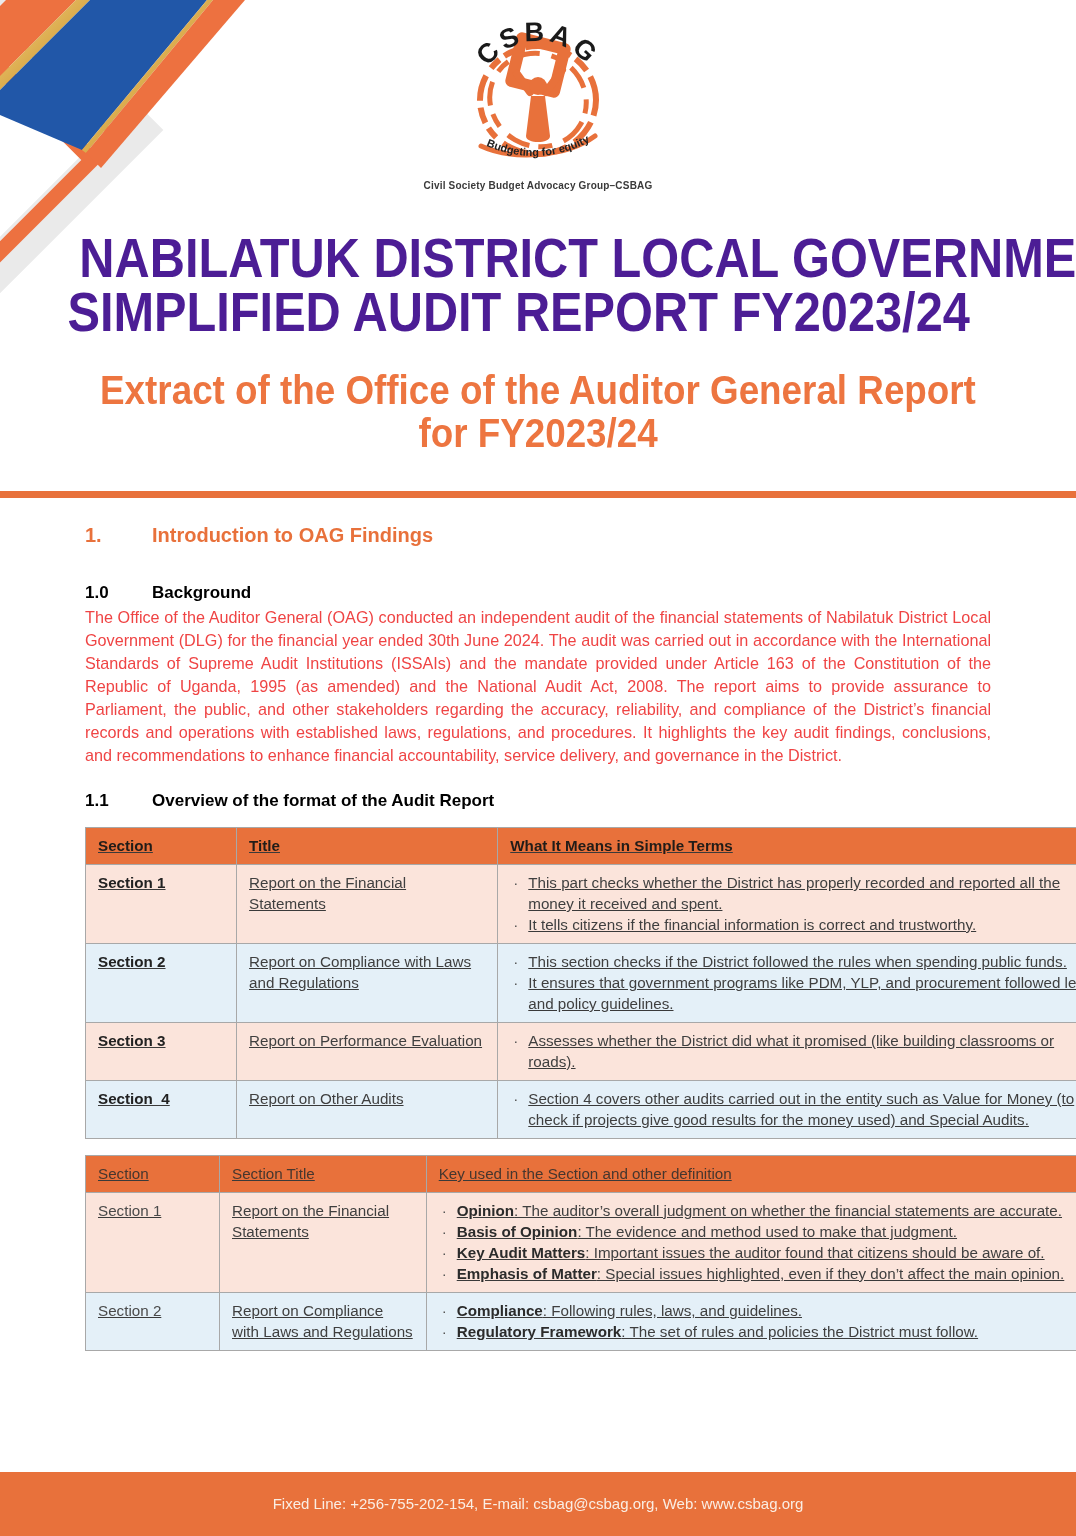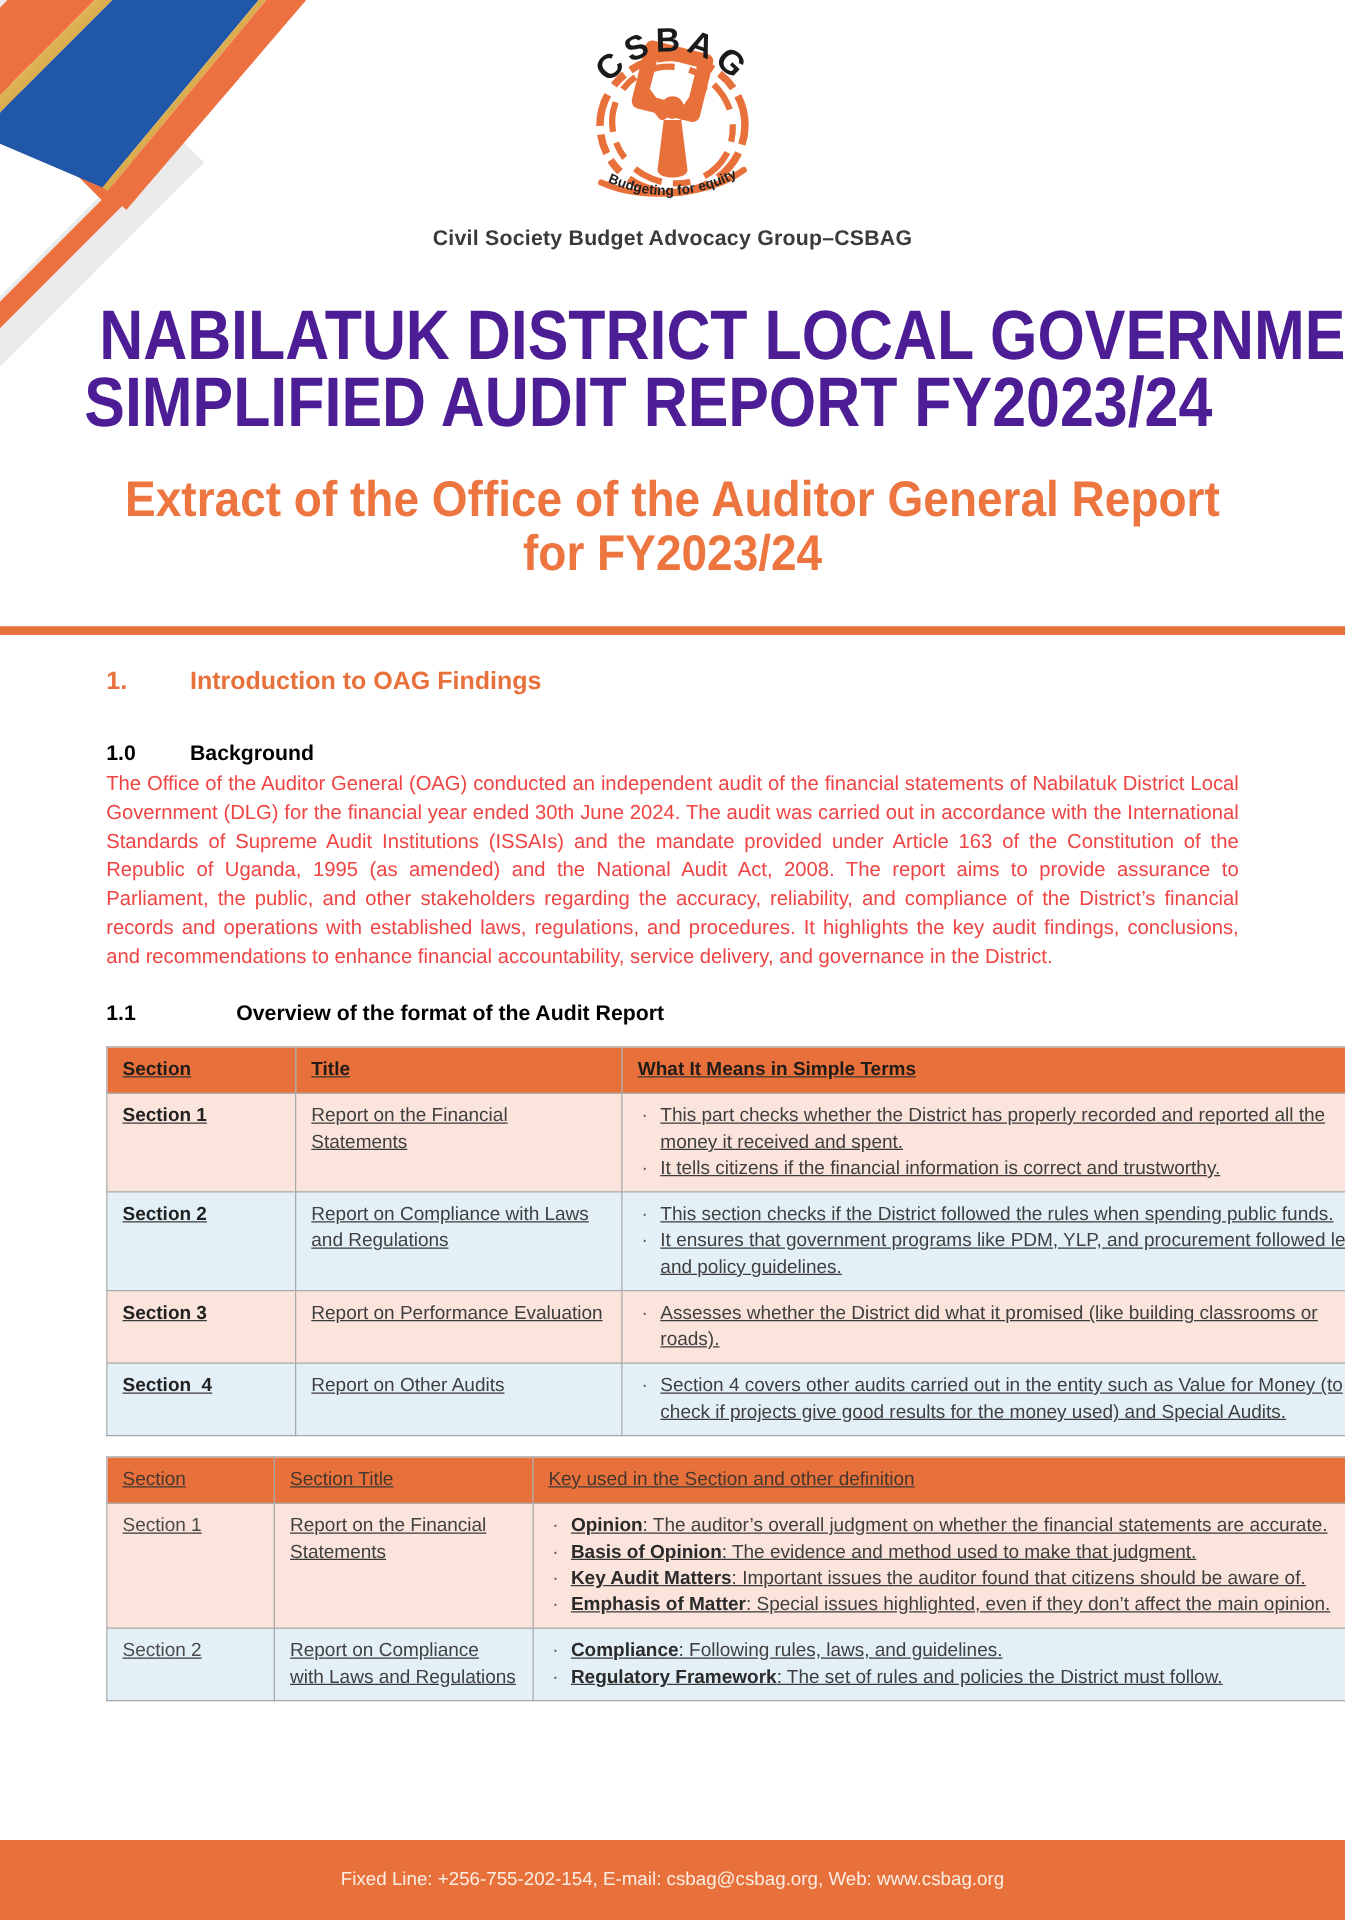--- a/index.html
+++ b/index.html
@@ -12,21 +12,21 @@
     font-family:"Liberation Sans", sans-serif;
     color:#3a3a3a;
   }
   
   .corner{position:absolute;top:0;left:0;width:300px;height:300px;pointer-events:none;}
   
   .header{padding-top:14px;text-align:center;}
   .logo-svg{display:inline-block;}
   .org-name{
     margin-top:2px;
-    font-size:17px;font-weight:bold;color:#3a3a3a;letter-spacing:.2px;
+    font-size:10px;font-weight:bold;color:#3a3a3a;letter-spacing:.2px;
   }
   
   .main-title{
     margin:40px 0 0 0;
     text-align:left;font-weight:800;color:#4c1d95;
     font-size:56px;line-height:54px;letter-spacing:0;
   }
   .main-title .cond{display:inline-block;transform:scaleX(.87);transform-origin:50% 50%;white-space:nowrap;}
   .sub-title{
     margin:30px 0 0 0;
@@ -40,21 +40,21 @@
   .num-heading{display:flex;align-items:baseline;}
   .num-heading .num{flex:0 0 67px;}
   .sec1-heading{margin-top:26px;font-size:20px;font-weight:bold;color:#E8713B;}
   .sub-heading{font-size:17px;font-weight:bold;color:#000000;}
   .bg-block{margin-top:36px;}
   .body-par{
     margin:3px 0 0 0;
     font-size:16.2px;line-height:23px;color:#ef4444;
     text-align:justify;
   }
-  .h11{margin-top:24px;gap:37px;}
+  .h11{margin-top:24px;}
   .h12{margin-top:22px;}
   
   table{border-collapse:collapse;width:1030px;margin-top:16px;text-decoration:underline;}
   th,td{
     border:1px solid #a8a8a8;
     padding:7px 12px 8px 12px;
     vertical-align:top;
     font-size:15.2px;line-height:21px;
     text-align:left;
   }

